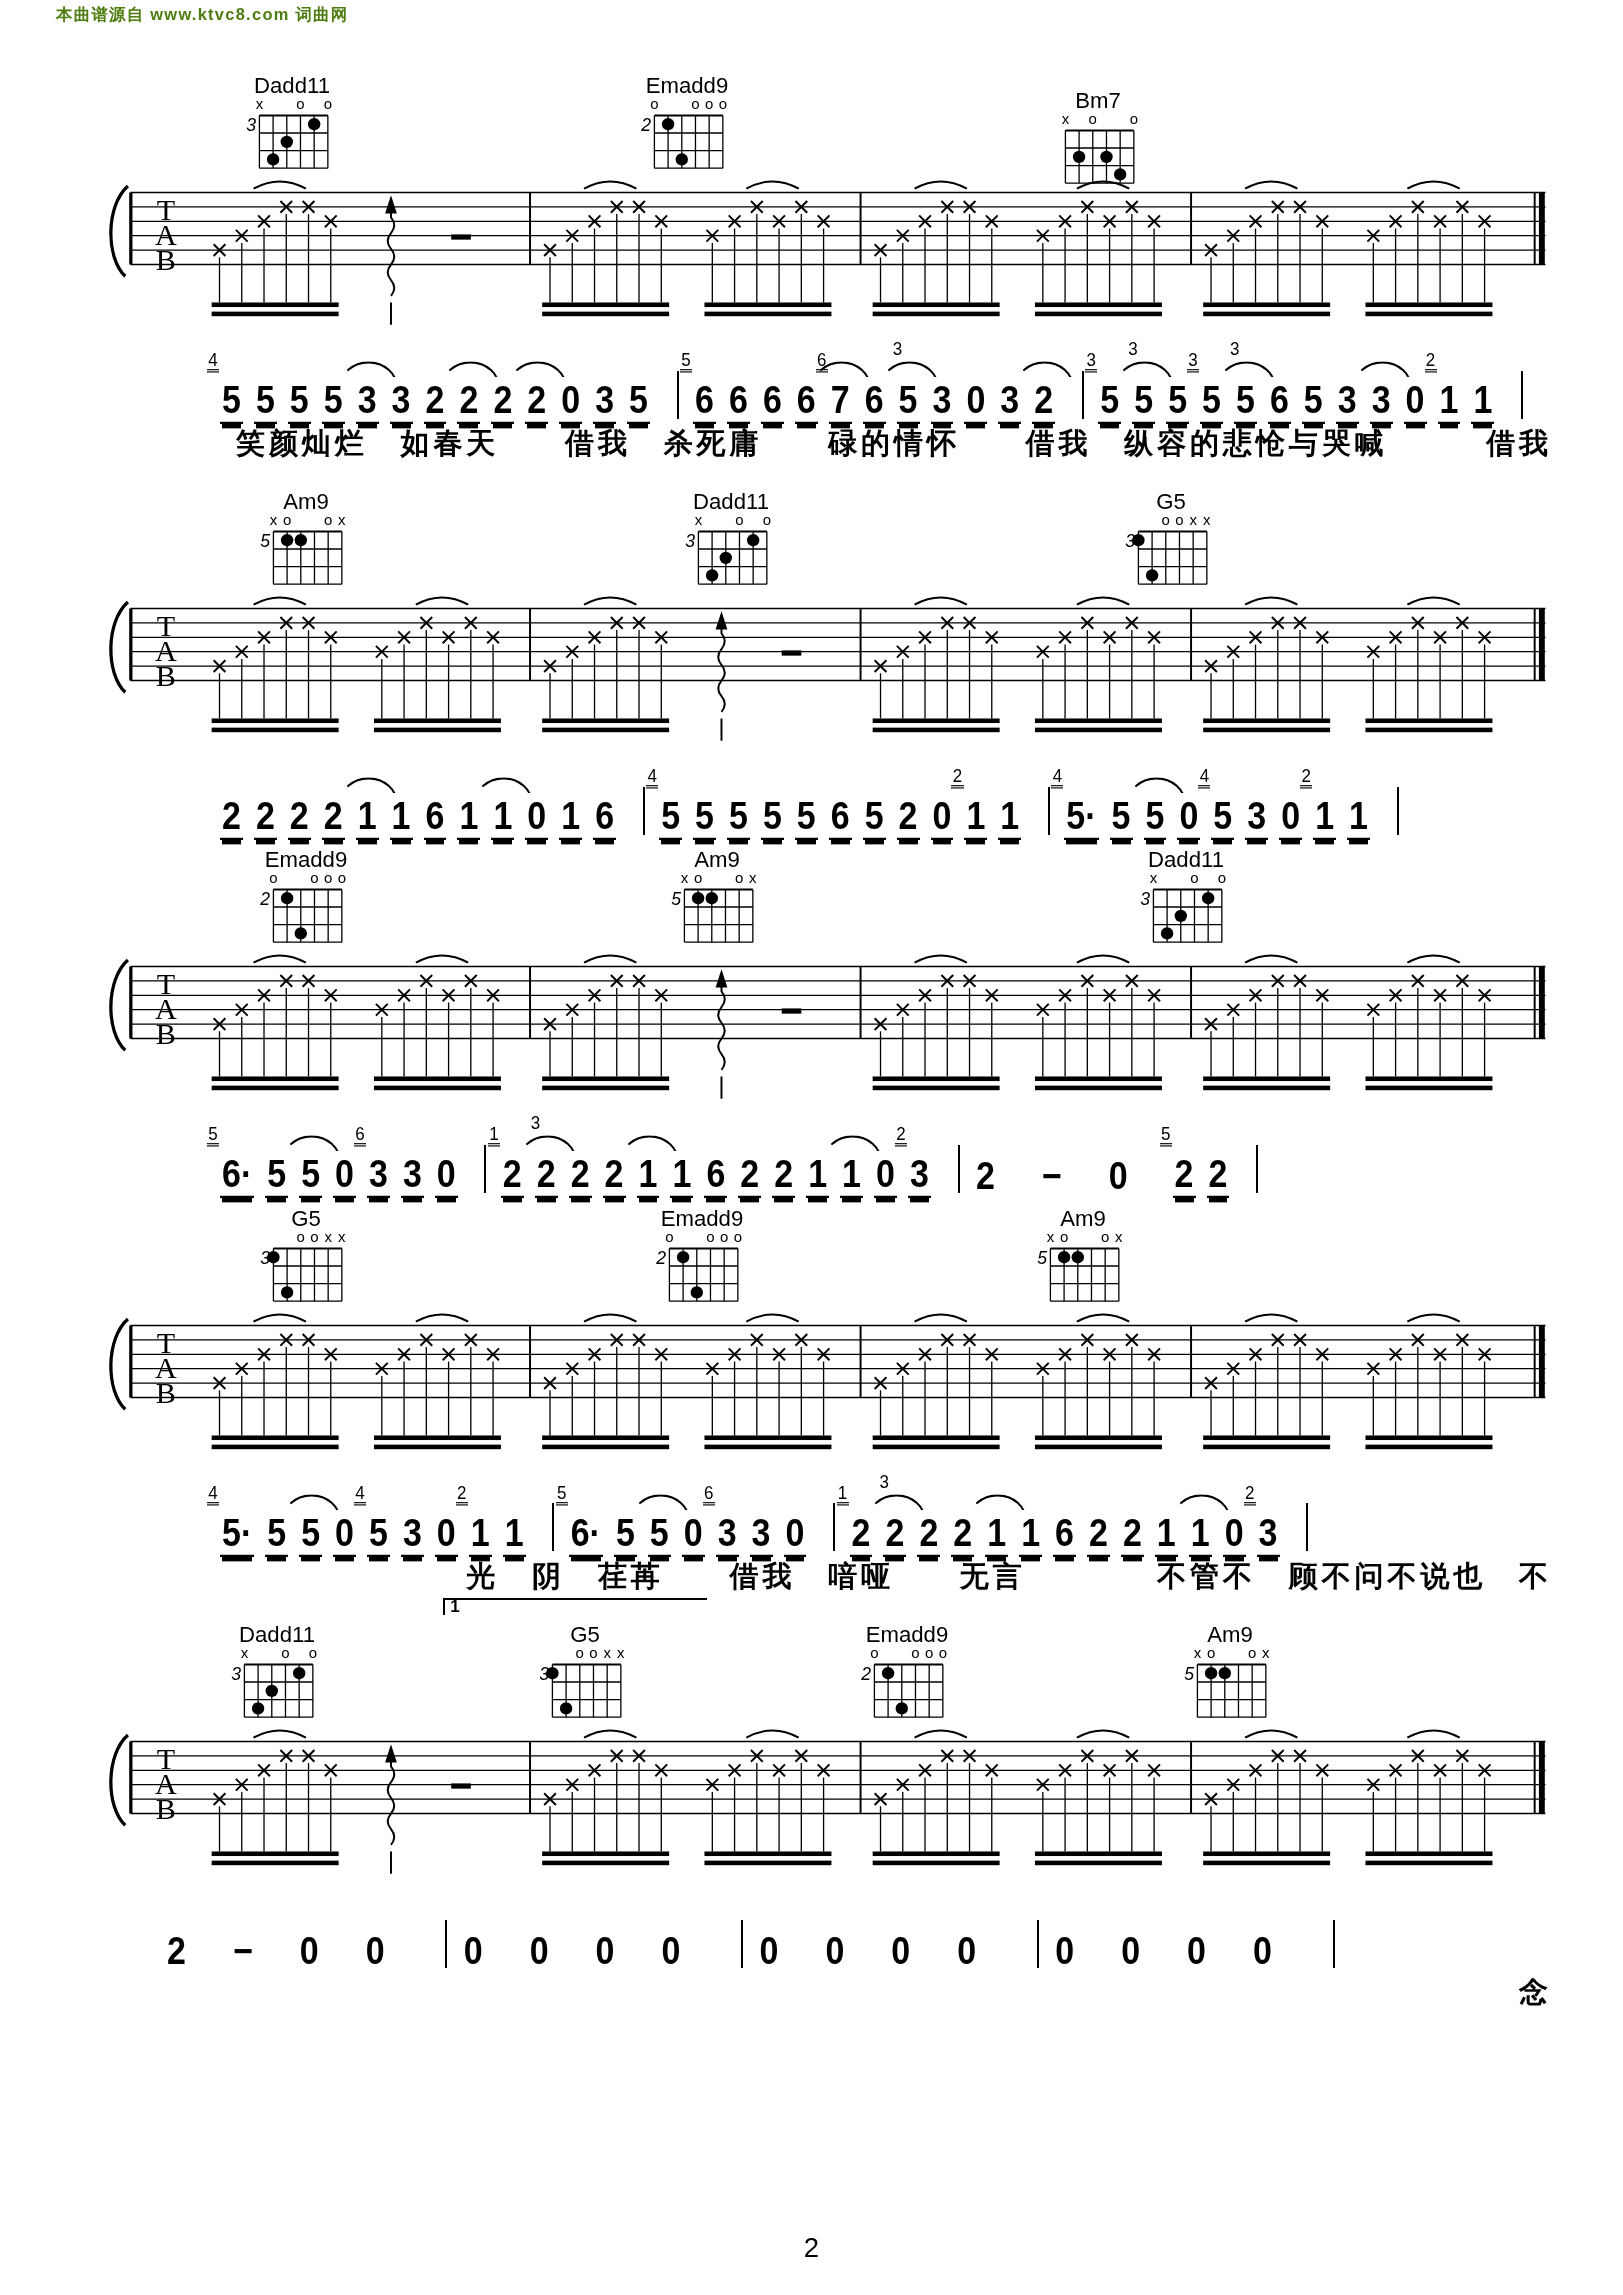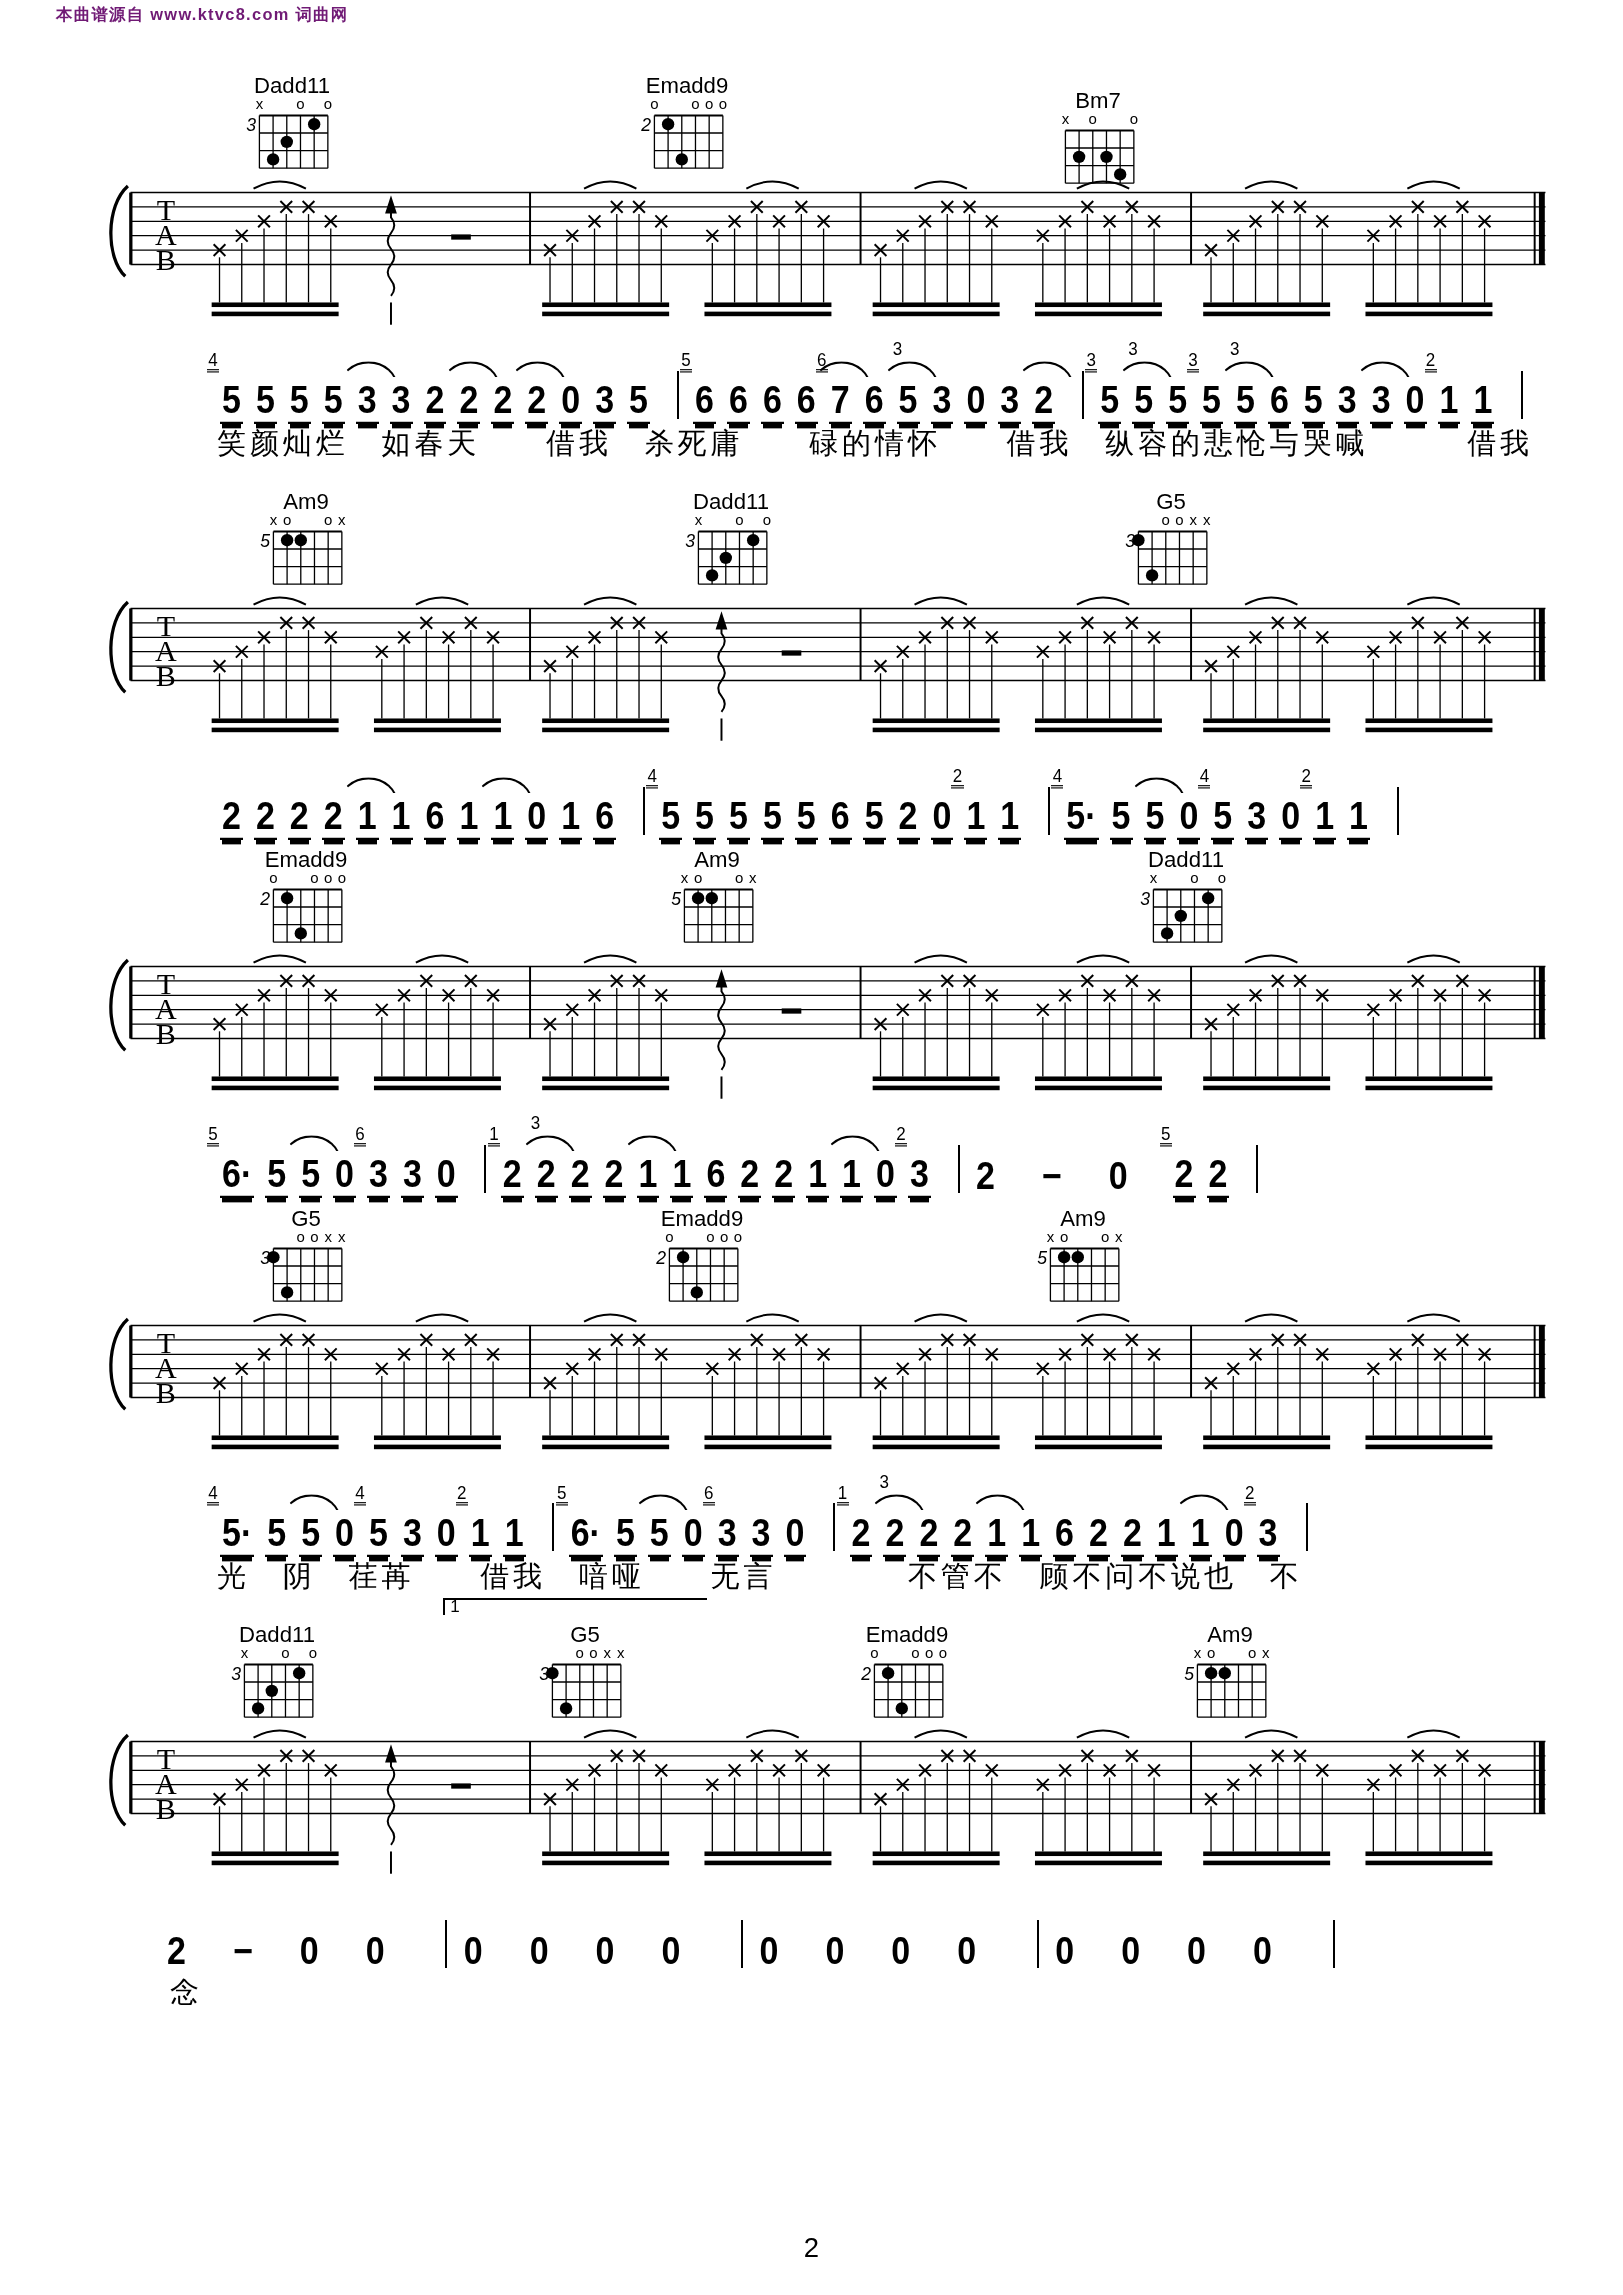--- a/index.html
+++ b/index.html
@@ -36,36 +36,36 @@
   }
   .arc{
     position:absolute;top:-17px;left:17px;width:55px;height:19.6px;
     border:2px solid transparent;border-top-color:#000;
     border-radius:50% 50% 0 0 / 100% 100% 0 0;
   }
   .tr3{position:absolute;top:-37px;left:30px;font-size:17px;font-weight:400;}
   .mbar{width:2px;height:48px;background:#000;margin:0 14.4px 5.2px 15.7px;flex:0 0 auto;}
   .lyrics{
     position:relative;height:58px;font-size:29px;letter-spacing:3.9px;
-    white-space:pre;padding-left:131px;font-weight:400;
+    white-space:pre;padding-left:131px;font-weight:700;text-align:right;
   }
   .volta{
     position:absolute;left:357px;top:41px;width:262px;height:15.7px;
     border-left:2px solid #000;border-top:2px solid #000;
   }
   .volta span{position:absolute;left:5.2px;top:-2.6px;font-size:17px;letter-spacing:0;}
   .pagenum{
     position:absolute;bottom:31px;left:0;width:100%;text-align:center;
     font-size:27.5px;font-weight:500;
   }
 </style>
 </head>
 <body>
 
-<div class="watermark" style="color: #701a75;">本曲谱源自 www.ktvc8.com 词曲网</div>
+<div class="watermark" style="color: #4d7c0f;">本曲谱源自 www.ktvc8.com 词曲网</div>
 
 <div id="sheet">
     <div class="system">
       <div class="chordrow">
         <div class="chord" style="left: 10%;"><svg width="118" height="103" viewBox="0 0 180 158">
             <text x="90" y="28" font-size="34" fill="#000" font-family="&quot;Liberation Sans&quot;,sans-serif" text-anchor="middle" font-weight="500">Dadd11</text>
             <text x="40" y="52" font-size="23" fill="#000" font-family="&quot;Liberation Sans&quot;,sans-serif" text-anchor="middle">x</text>
             <text x="103" y="52" font-size="23" fill="#000" font-family="&quot;Liberation Sans&quot;,sans-serif" text-anchor="middle">o</text>
             <text x="145" y="52" font-size="23" fill="#000" font-family="&quot;Liberation Sans&quot;,sans-serif" text-anchor="middle">o</text>
             <line x1="40" y1="62" x2="40" y2="143" stroke="#000" stroke-width="2"></line>

